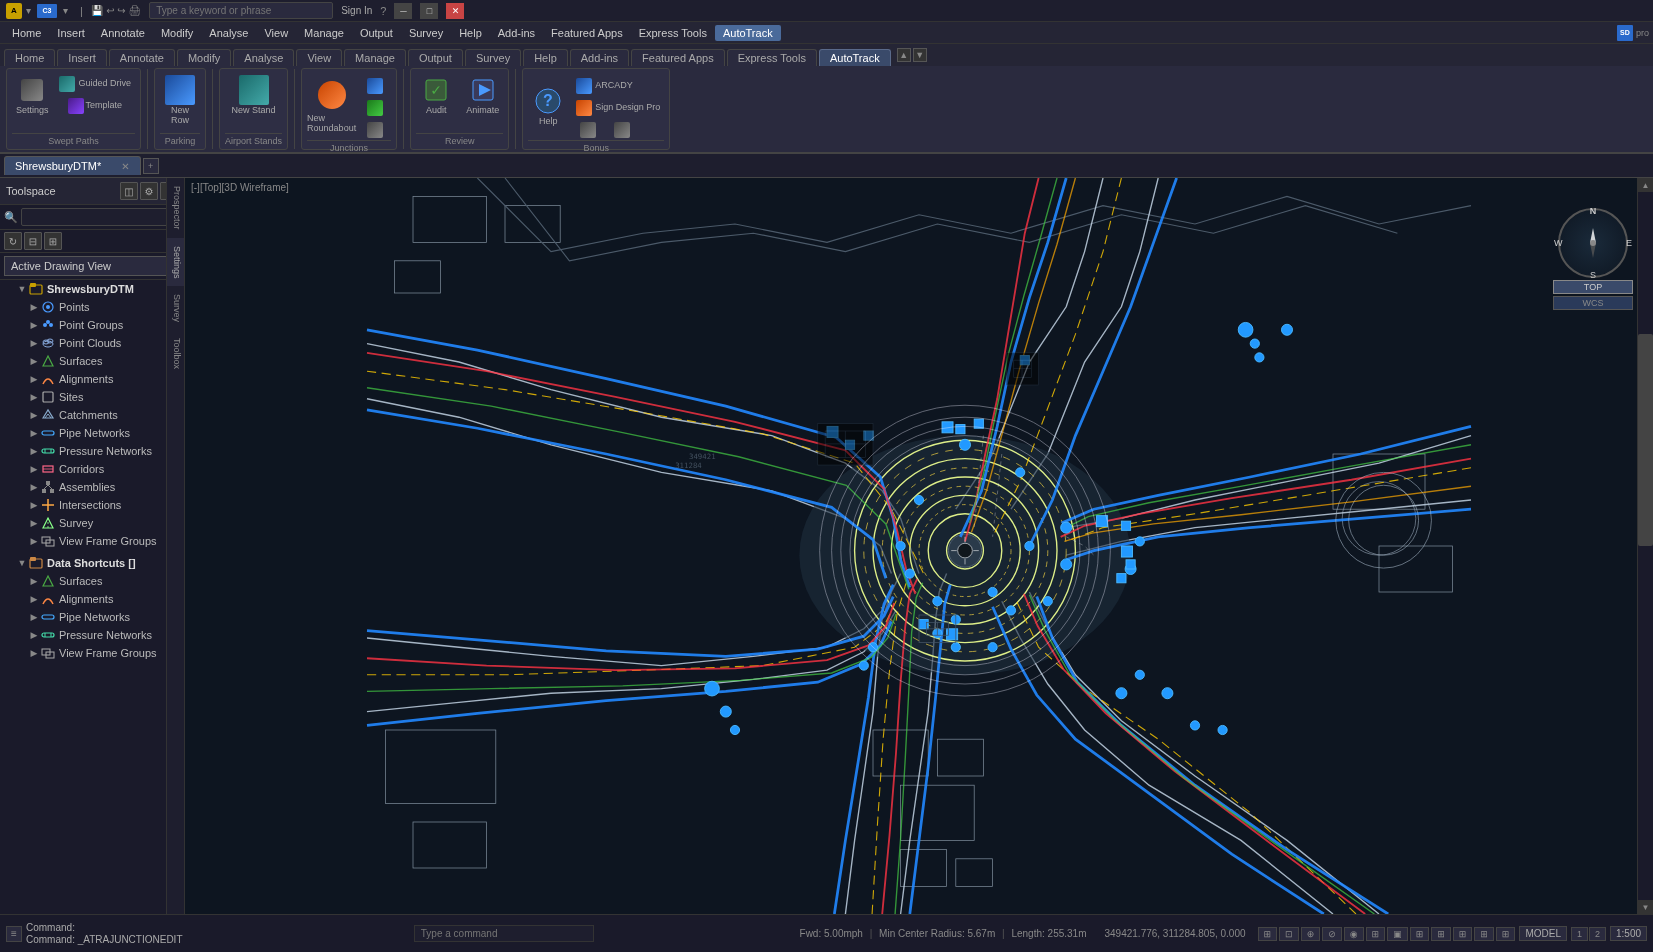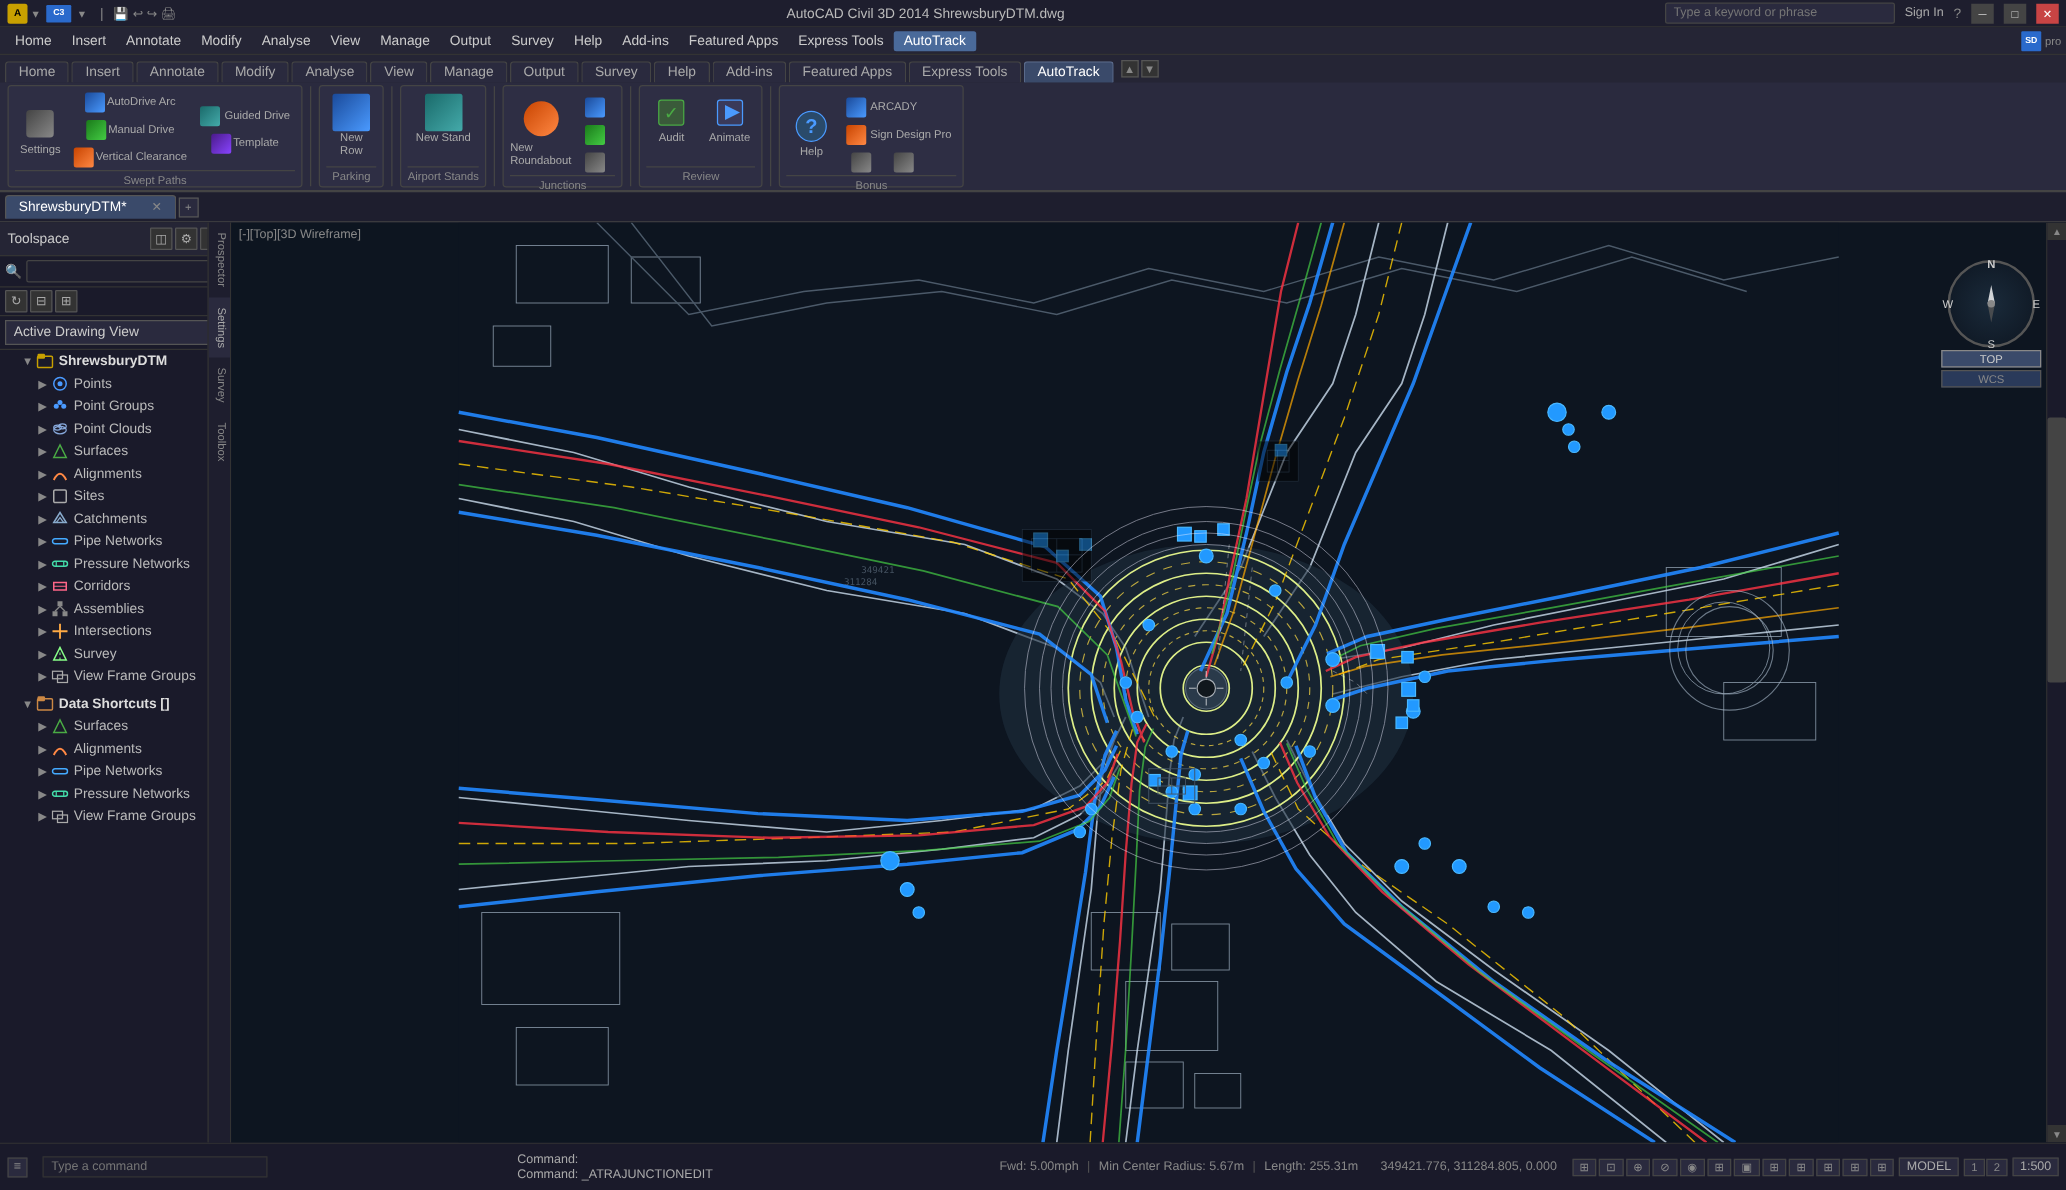--- a/index.html
+++ b/index.html
@@ -106,21 +106,20 @@
 <div id="title-bar">
   <div style="display:flex;align-items:center;gap:4px;margin-right:8px;">
     <div style="width:16px;height:16px;background:#c8a000;border-radius:2px;display:flex;align-items:center;justify-content:center;font-size:8px;color:#000;font-weight:bold;">A</div>
     <span style="color:#888;font-size:10px;">▾</span>
     <div style="width:20px;height:14px;background:#2a6acc;border-radius:1px;display:flex;align-items:center;justify-content:center;font-size:7px;color:white;font-weight:bold;margin-left:2px;">C3</div>
     <span style="color:#888;font-size:10px;margin-left:2px;">▾</span>
     <span style="margin-left:8px;color:#888;">|</span>
 
     <span style="color:#888;font-size:10px;margin-left:4px;">💾 ↩ ↪ 🖨</span>
   </div>
-  <div style="flex:1;text-align:center;font-size:11px;color:#bbb;">AutoCAD Civil 3D 2014  ShrewsburyDTM.dwg</div>
   <div style="display:flex;align-items:center;gap:8px;">
     <input type="text" style="background: rgb(42, 42, 62); border: 1px solid rgb(68, 68, 68); color: rgb(170, 170, 170); padding: 2px 6px; font-size: 10px; width: 184px; border-radius: 2px;" placeholder="Type a keyword or phrase">
     <span style="color:#aaa;font-size:10px;cursor:pointer;">Sign In</span>
     <span style="color:#888;">?</span>
     <div style="width:18px;height:16px;background:#444;display:flex;align-items:center;justify-content:center;font-size:9px;color:#ccc;cursor:pointer;">─</div>
     <div style="width:18px;height:16px;background:#444;display:flex;align-items:center;justify-content:center;font-size:9px;color:#ccc;cursor:pointer;">□</div>
     <div style="width:18px;height:16px;background:#c84444;display:flex;align-items:center;justify-content:center;font-size:9px;color:white;cursor:pointer;">✕</div>
   </div>
 </div>
 
@@ -168,40 +167,20 @@
   </div>
   <div id="ribbon-content">
 
     <div class="ribbon-group">
       <div class="ribbon-group-btns" style="flex-wrap:wrap;gap:2px;justify-content:center;">
         <div class="ribbon-large-btn">
           <div class="icon-large">
               <div class="ri ri-gray" style="border-radius:3px;"></div>
             </div>
           <div class="label">Settings</div>
-        </div>
-        <div style="display:flex;flex-direction:column;gap:2px;">
-          <div class="ribbon-btn">
-            <div style="display:flex;align-items:center;gap:2px;">
-                <div class="ri ri-blue ri-small"></div>
-                <span class="label">AutoDrive Arc</span>
-              </div>
-          </div>
-          <div class="ribbon-btn">
-            <div style="display:flex;align-items:center;gap:2px;">
-                <div class="ri ri-green ri-small"></div>
-                <span class="label">Manual Drive</span>
-              </div>
-          </div>
-          <div class="ribbon-btn">
-            <div style="display:flex;align-items:center;gap:2px;">
-                <div class="ri ri-orange ri-small"></div>
-                <span class="label">Vertical Clearance</span>
-              </div>
-          </div>
         </div>
         <div style="display:flex;flex-direction:column;gap:2px;">
           <div class="ribbon-btn">
             <div style="display:flex;align-items:center;gap:4px;">
                 <div class="ri ri-teal ri-small"></div>
                 <span class="label">Guided Drive</span>
               </div>
           </div>
           <div class="ribbon-btn">
             <div style="display:flex;align-items:center;gap:2px;">
@@ -895,30 +874,30 @@
       <div style="flex:1;background:#1a1a2a;position:relative;">
         <div style="position:absolute;top:20%;width:100%;height:30%;background:#444;border-radius:2px;"></div>
       </div>
       <div style="height:14px;background:#333;cursor:pointer;display:flex;align-items:center;justify-content:center;font-size:8px;color:#888;">▼</div>
     </div>
   </div>
 </div>
 
 <div id="status-bar">
   <div style="width:16px;height:16px;background:#2a2a3e;border:1px solid #444;display:flex;align-items:center;justify-content:center;cursor:pointer;font-size:10px;color:#888;">≡</div>
-  <div style="flex:1;display:flex;align-items:center;gap:4px;padding-left:8px;">
-    <input type="text" style="background: rgb(30, 30, 46); border: 1px solid rgb(51, 51, 51); color: rgb(204, 204, 204); padding: 2px 6px; font-size: 10px; width: 180px;" placeholder="Type a command">
-  </div>
   <div id="command-area">
     <div class="command-line">
       <span class="command-label">Command:</span>
     </div>
     <div class="command-line">
       <span class="command-label">Command:  _ATRAJUNCTIONEDIT</span>
     </div>
+  </div>
+  <div style="flex:1;display:flex;align-items:center;gap:4px;padding-left:8px;">
+    <input type="text" style="background: rgb(30, 30, 46); border: 1px solid rgb(51, 51, 51); color: rgb(204, 204, 204); padding: 2px 6px; font-size: 10px; width: 180px;" placeholder="Type a command">
   </div>
   <div id="status-coords">
     <span>Fwd: 5.00mph</span>
     <span style="margin:0 4px;color:#555;">|</span>
     <span>Min Center Radius: 5.67m</span>
     <span style="margin:0 4px;color:#555;">|</span>
     <span>Length: 255.31m</span>
   </div>
   <div style="padding:0 8px;color:#888;font-size:10px;">349421.776, 311284.805, 0.000</div>
   <div id="status-buttons">

